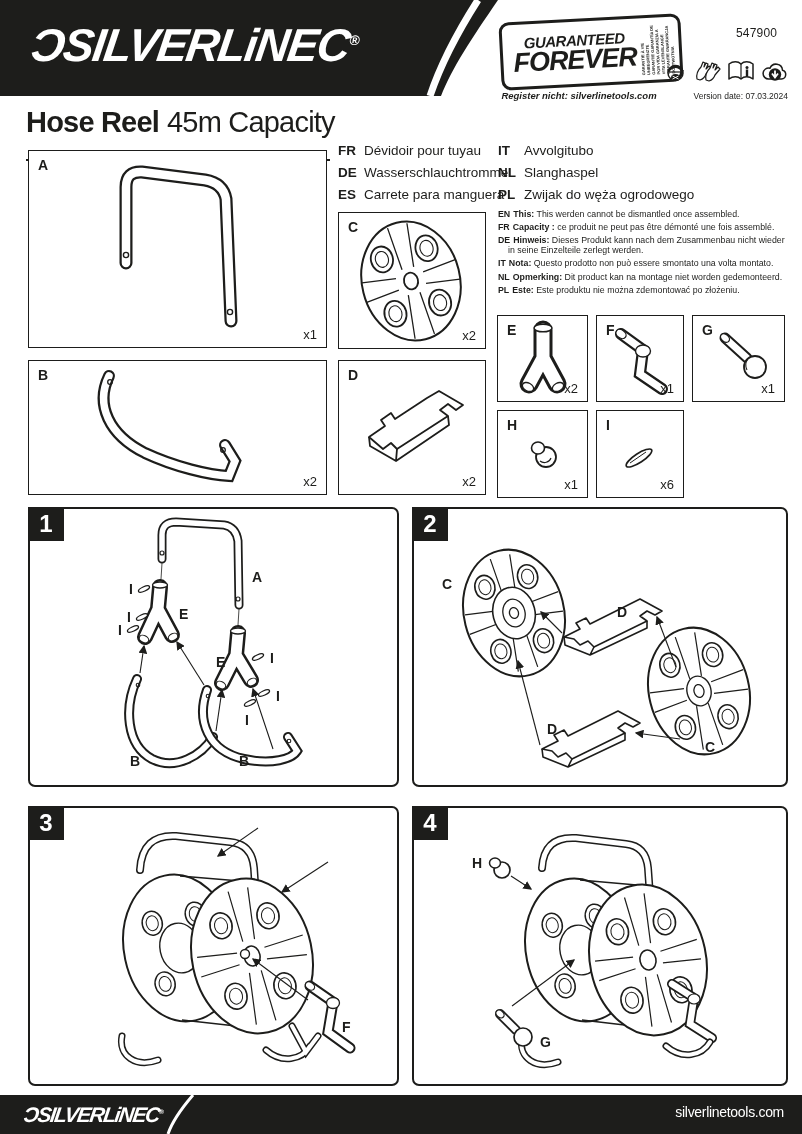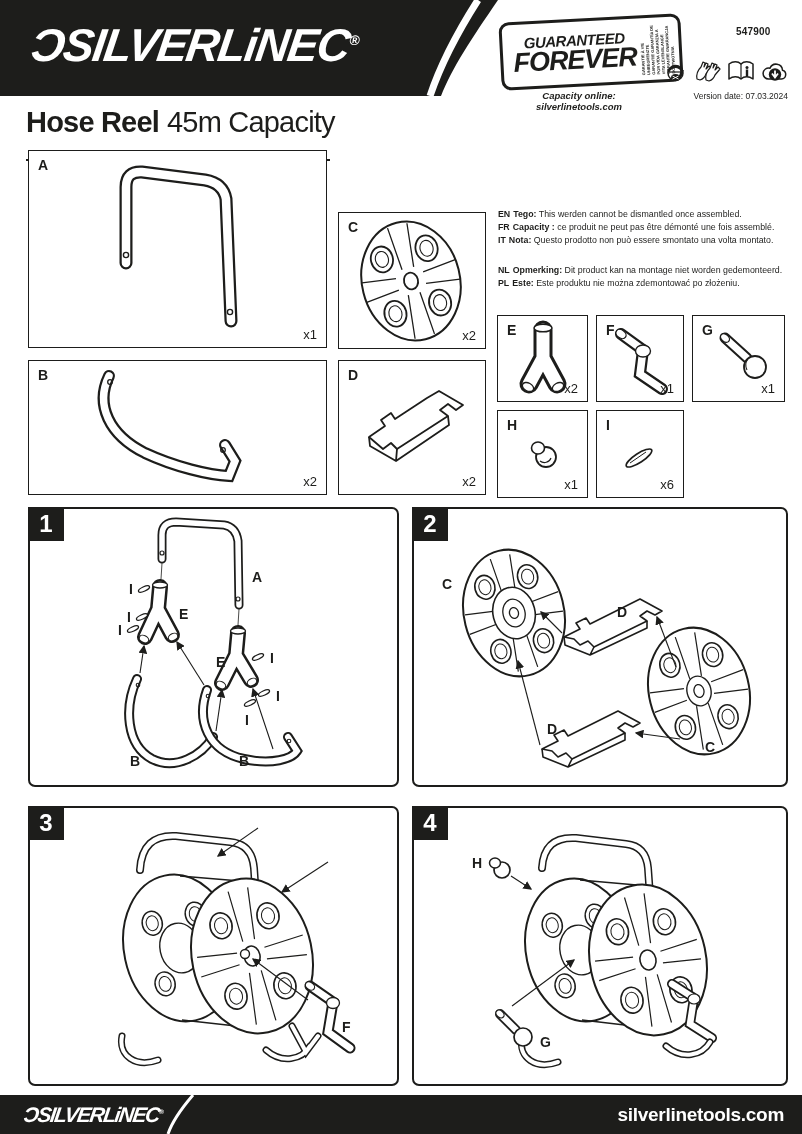--- a/index.html
+++ b/index.html
@@ -15,21 +15,21 @@
   .logo .reg{font-size:.3em;vertical-align:super;font-style:normal;letter-spacing:0;}
   .badge-wrap{left:500px;top:18px;width:158px;text-align:center;}
   .badge{display:inline-flex;align-items:stretch;border:3px solid #1d1d1b;border-radius:10px;
          background:#fff;padding:5px 4px 5px 10px;transform:rotate(-3deg);}
   .badge-main{display:flex;flex-direction:column;justify-content:center;}
   .badge-l1{font-style:italic;font-weight:bold;font-size:15px;letter-spacing:-.5px;line-height:1;}
   .badge-l2{font-style:italic;font-weight:bold;font-size:27px;letter-spacing:-1px;line-height:.95;}
   .badge-side{writing-mode:vertical-rl;transform:rotate(180deg);font-size:4px;font-weight:bold;
               line-height:1.25;max-height:52px;margin-left:3px;text-align:left;overflow:hidden;}
   .register{font-style:italic;font-weight:bold;font-size:9.5px;margin-top:4px;}
-  .pcode{font-size:10px;letter-spacing:.2px;font-weight:bold;}
+  .pcode{font-size:12px;letter-spacing:.2px;}
   .version{font-size:8.5px;}
   .icon-row{display:flex;gap:5px;align-items:flex-end;}
 
   
   .title{left:26px;top:106px;width:304px;border-bottom:2.5px solid #1d1d1b;
          padding-bottom:20px;white-space:nowrap;}
   .title .t1{font-weight:bold;font-size:29px;letter-spacing:-.8px;}
   .title .t2{font-size:29px;letter-spacing:-.8px;margin-left:8px;}
   .lang{font-size:13.5px;line-height:16px;margin-bottom:6px;white-space:nowrap;}
   .lang b{display:inline-block;width:26px;}
@@ -42,21 +42,21 @@
   .pqty{position:absolute;right:9px;bottom:5px;font-size:13px;}
 
   
   .step{position:absolute;border:2px solid #1d1d1b;border-radius:7px;background:#fff;box-sizing:border-box;}
   .stepnum{position:absolute;left:-2px;top:-2px;width:36px;height:34px;background:#1d1d1b;
            color:#fff;font-weight:bold;font-size:24px;display:flex;align-items:center;justify-content:center;}
   .dlabel{position:absolute;font-weight:bold;font-size:14px;line-height:1;}
 
   
   .f-logo{font-size:21px;}
-  .f-site{color:#fff;font-weight:bold;font-size:19px;letter-spacing:-.3px;}
+  .f-site{color:#fff;font-weight:normal;font-size:14px;letter-spacing:-.3px;}
 </style>
 </head>
 <body>
 
 <div class="page">
 
   <div class="abs" style="left:0;top:0;width:802px;height:96px">
     <svg width="802" height="96">
       <path d="M0,0 H498 C472,38 452,68 441,96 H0 Z" fill="#1d1d1b"></path>
       <path d="M478,0 C455,36 440,66 430,96" stroke="#fff" stroke-width="7" fill="none"></path>
@@ -67,21 +67,21 @@
   </div>
 
   <div class="abs badge-wrap">
     <div class="badge">
       <div class="badge-main">
         <span class="badge-l1">GUARANTEED</span>
         <span class="badge-l2">FOREVER</span>
       </div>
       <div class="badge-side">GARANTIE À VIE UNBEGRENZTE GARANTIE GARANTÍA DE POR VIDA GARANZIA A VITA LEVENSLANGE GARANTIE GWARANCJA DOŻYWOTNIA</div>
     </div>
-    <div class="register">Capacity online: silverlinetools.com</div>
+    <div class="register">Register nicht: silverlinetools.com</div>
   </div>
 
   <div class="abs pcode" style="left:736px;top:26px">547900</div>
 
   <div class="abs icon-row" style="left:662px;top:58px">
     <svg width="27" height="27" viewBox="0 0 27 27">
       <path d="M5,13 Q13.5,2 22,13 L20,14 Q13.5,6 7,14 Z" fill="#1d1d1b"></path>
       <circle cx="13.5" cy="15" r="7.5" fill="none" stroke="#1d1d1b" stroke-width="1.5"></circle>
       <ellipse cx="13.5" cy="19.5" rx="4.5" ry="3.6" fill="#1d1d1b"></ellipse>
       <path d="M10.5,18 L16.5,21 M16.5,18 L10.5,21" stroke="#fff" stroke-width=".9" fill="none"></path>
@@ -102,26 +102,37 @@
       <circle cx="14" cy="16.5" r="6.2" fill="#1d1d1b"></circle>
       <path d="M14,12.5 V18 M11,15.5 L14,19.5 L17,15.5" stroke="#fff" stroke-width="1.8" fill="none"></path>
     </svg>
   </div>
   <div class="abs version" style="left:660px;top:91px;width:128px;text-align:right">Version date: 07.03.2024</div>
 
   <div class="abs title">
     <span class="t1">Hose Reel</span><span class="t2">45m Capacity</span>
   </div>
 
+  <div class="abs" style="left:338px;top:143px">
+    <div class="lang"><b>FR</b><span>Dévidoir pour tuyau</span></div>
+    <div class="lang"><b>DE</b><span>Wasserschlauchtrommel</span></div>
+    <div class="lang"><b>ES</b><span>Carrete para manguera</span></div>
+  </div>
+  <div class="abs" style="left:498px;top:143px">
+    <div class="lang"><b>IT</b><span>Avvolgitubo</span></div>
+    <div class="lang"><b>NL</b><span>Slanghaspel</span></div>
+    <div class="lang"><b>PL</b><span>Zwijak do węża ogrodowego</span></div>
+  </div>
 
   <div class="abs" style="left:498px;top:209px;width:292px">
-    <div class="note"><b class="tag">EN</b><b>Tego:</b> <span>This werden cannot be dismantled once assembled.</span></div>
+    <div class="note"><b class="tag">EN</b><b>This:</b> <span>This werden cannot be dismantled once assembled.</span></div>
     <div class="note"><b class="tag">FR</b><b>Capacity :</b> <span>ce produit ne peut pas être démonté une fois assemblé.</span></div>
+    <div class="note"><b class="tag">DE</b><b>Hinweis:</b> <span>Dieses Produkt kann nach dem Zusammenbau nicht wieder in seine Einzelteile zerlegt werden.</span></div>
     <div class="note"><b class="tag">IT</b><b>Nota:</b> <span>Questo prodotto non può essere smontato una volta montato.</span></div>
-    <div class="note" style="margin-top:20px"><b class="tag">NL</b><b>Opmerking:</b> <span>Dit product kan na montage niet worden gedemonteerd.</span></div>
+    <div class="note" style="margin-top:4px"><b class="tag">NL</b><b>Opmerking:</b> <span>Dit product kan na montage niet worden gedemonteerd.</span></div>
     <div class="note"><b class="tag">PL</b><b>Este:</b> <span>Este produktu nie można zdemontować po złożeniu.</span></div>
   </div>
 
   <div class="pbox" style="left:28px;top:150px;width:299px;height:198px">
     <span class="pletter">A</span>
     <svg width="296" height="195" viewBox="0 0 296 195">
       <path d="M97,112 L97,36 Q97,20 113,21 L176,29 Q194,32 197,48 L202,170" fill="none" stroke="#1d1d1b" stroke-width="13" stroke-linecap="round"></path>
       <path d="M97,112 L97,36 Q97,20 113,21 L176,29 Q194,32 197,48 L202,170" fill="none" stroke="#fff" stroke-width="8.5" stroke-linecap="round"></path>
       <circle cx="97" cy="104" r="2.6" fill="none" stroke="#1d1d1b" stroke-width="1.4"></circle>
       <circle cx="201" cy="161" r="2.6" fill="none" stroke="#1d1d1b" stroke-width="1.4"></circle>

